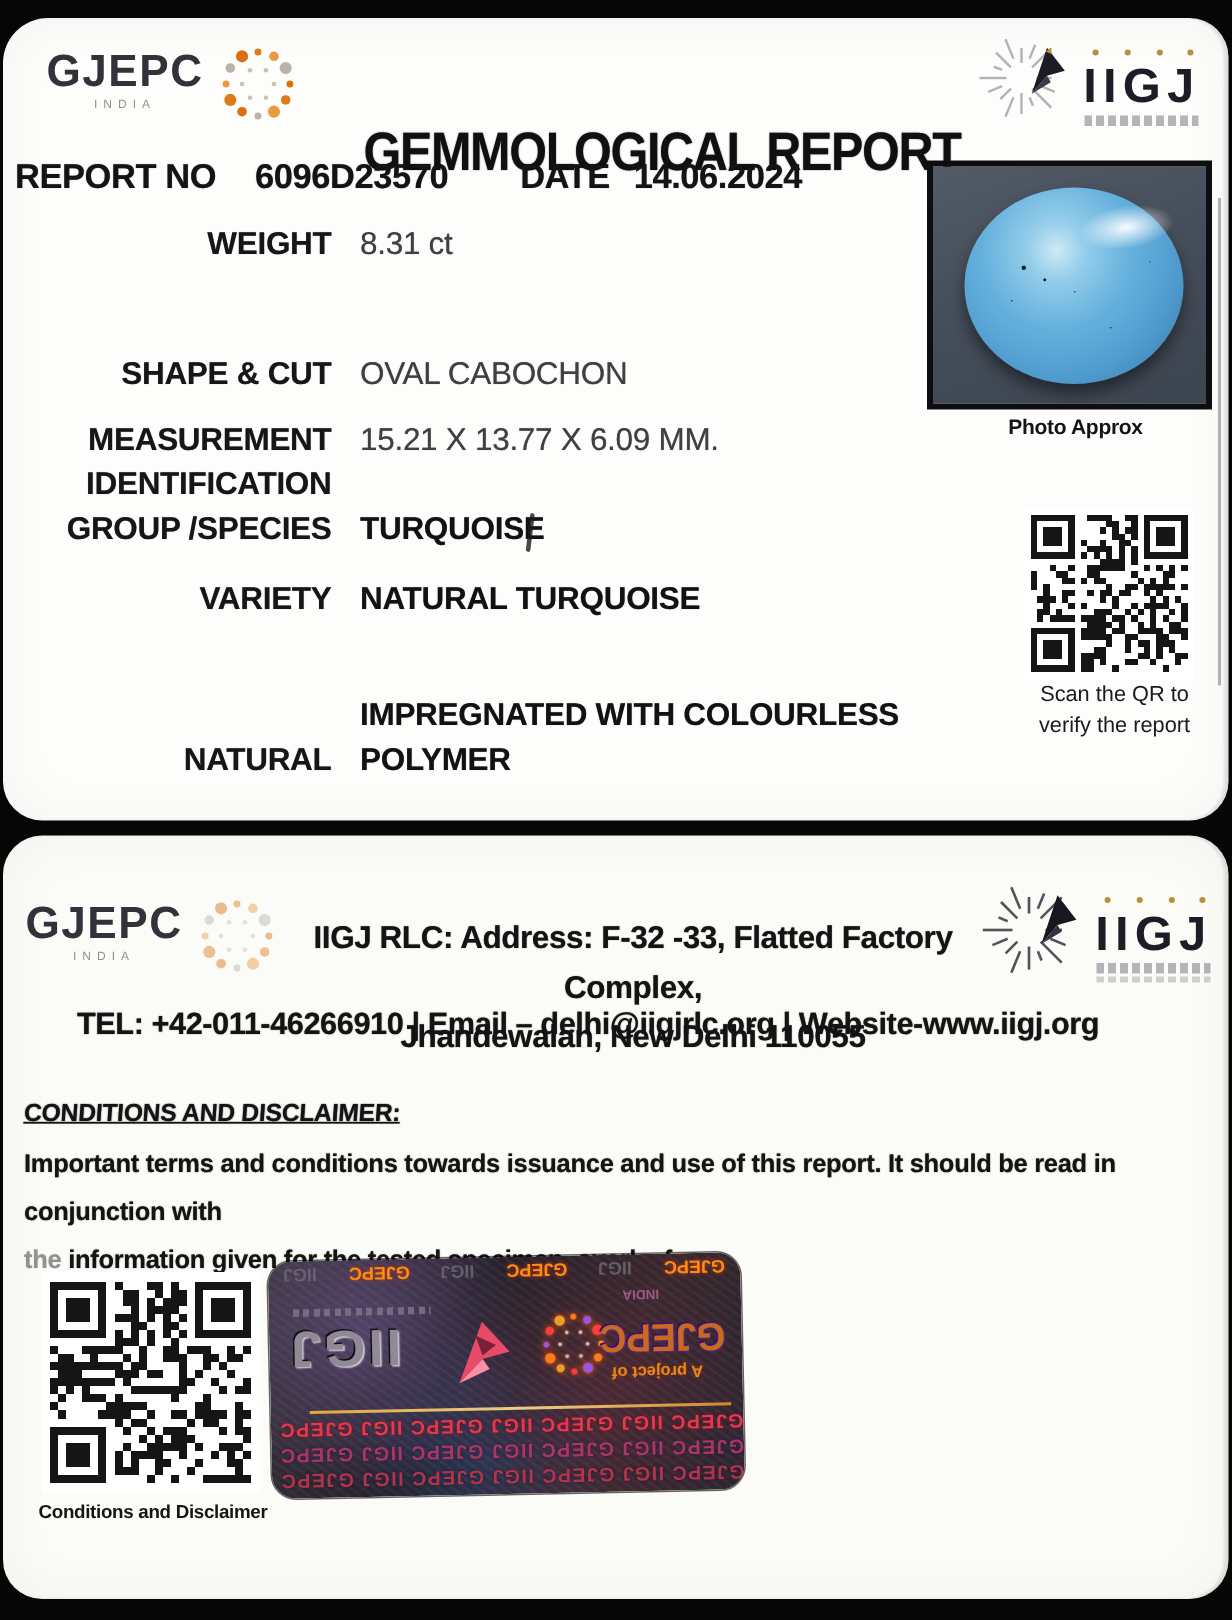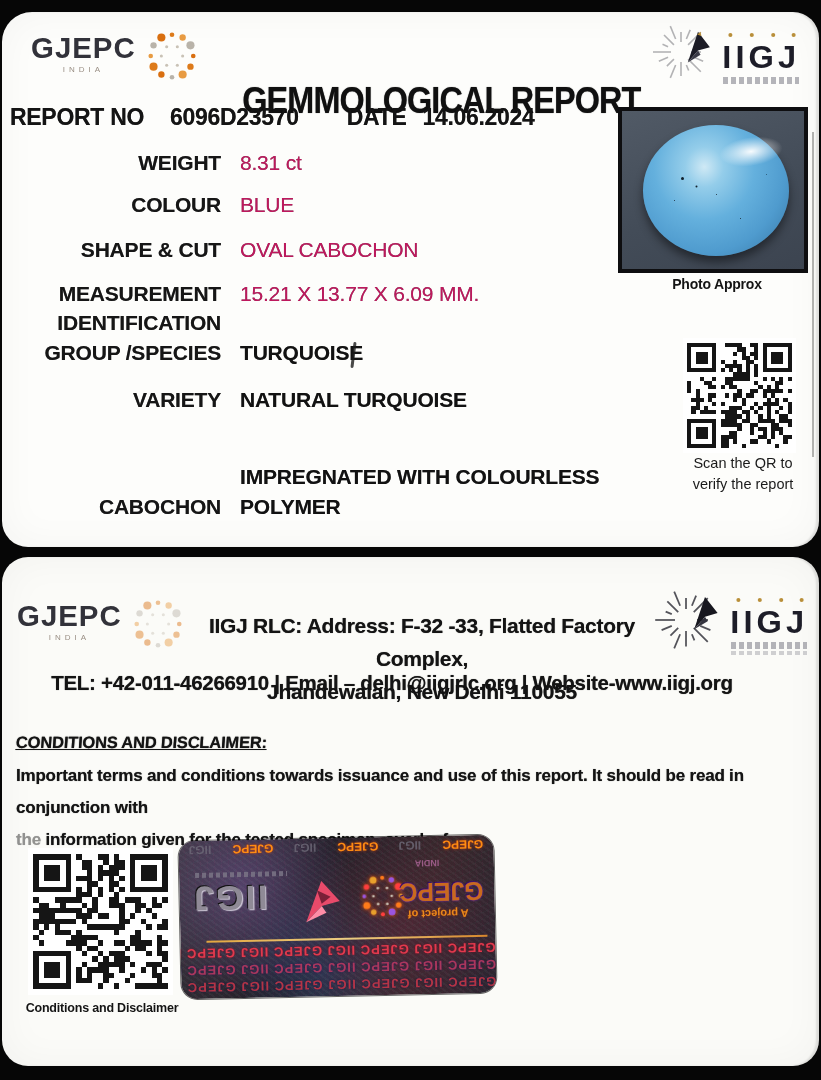--- a/index.html
+++ b/index.html
@@ -40,21 +40,21 @@
     position:absolute;left:8px;top:92px;font-size:23px;font-weight:700;
     letter-spacing:-0.3px;white-space:nowrap;text-shadow:0 0 .6px rgba(0,0,0,.6);
   }
   .report-row .v{margin-left:26px;}
   .report-row .date-l{margin-left:48px;}
   .report-row .date-v{margin-left:16px;}
 
   .spec{position:absolute;left:0;display:flex;align-items:flex-end;font-size:21px;line-height:30px;
         letter-spacing:-0.2px;text-shadow:0 0 .5px rgba(0,0,0,.55);}
   .spec .lab{width:219px;text-align:right;font-weight:700;color:#161616;}
-  .spec .val{margin-left:19px;font-weight:500;color:#be185d;white-space:nowrap;}
+  .spec .val{margin-left:19px;font-weight:500;color:#404040;white-space:nowrap;}
   .spec .val.b{font-weight:700;color:#121212;}
   .lab .l2{display:block;}
 
   
   .photo{position:absolute;left:616px;top:95px;width:190px;height:166px;border:4px solid #0e0e10;
          background:linear-gradient(160deg,#515a66 0%,#434c58 55%,#3c4450 100%);overflow:hidden;}
   .gem{position:absolute;left:21px;top:14px;width:146px;height:131px;border-radius:50%;
        background:radial-gradient(ellipse at 42% 32%, #cfe9f5 0%, #94cdea 16%, #64b0dd 42%, #4f9bce 68%, #3a7cab 92%, #32658c 100%);
        box-shadow:0 6px 10px rgba(0,0,0,.45);}
   .gem:before{content:"";position:absolute;left:52%;top:9%;width:44%;height:22%;border-radius:50%;
@@ -210,43 +210,39 @@
     <h1 class="title">GEMMOLOGICAL REPORT</h1>
 
     <div class="report-row">
       <span>REPORT NO</span><span class="v">6096D23570</span><span class="date-l">DATE</span><span class="date-v">14.06.2024</span>
     </div>
 
     <div class="spec" style="top:136px;">
       <span class="lab">WEIGHT</span>
       <span class="val">8.31 ct</span>
     </div>
-    <div class="spec" style="top:178px;">
-      <span class="lab">COLOUR</span>
-      <span class="val">BLUE</span>
-    </div>
     <div class="spec" style="top:223px;">
       <span class="lab">SHAPE &amp; CUT</span>
       <span class="val">OVAL CABOCHON</span>
     </div>
     <div class="spec" style="top:267px;">
       <span class="lab">MEASUREMENT</span>
       <span class="val">15.21 X 13.77 X 6.09 MM.</span>
     </div>
     <div class="spec" style="top:296px;">
       <span class="lab"><span class="l1">IDENTIFICATION</span><span class="l2">GROUP /SPECIES</span></span>
       <span class="val b">TURQUOISE</span>
     </div>
     <div class="ink-mark"></div>
     <div class="spec" style="top:373px;">
       <span class="lab">VARIETY</span>
       <span class="val b">NATURAL TURQUOISE</span>
     </div>
     <div class="spec" style="top:450px;">
-      <span class="lab">CABOCHON</span>
+      <span class="lab">NATURAL</span>
       <span class="val b"><span>IMPREGNATED WITH COLOURLESS</span><br><span>POLYMER</span></span>
     </div>
 
     <figure class="photo" style="margin:0;">
       <div class="gem"></div>
     </figure>
     <div class="photo-caption">Photo Approx</div>
 
     <div class="qr qr1">
         <svg viewBox="-1 -1 27 27" shape-rendering="crispEdges" style="width:100%;height:100%">

